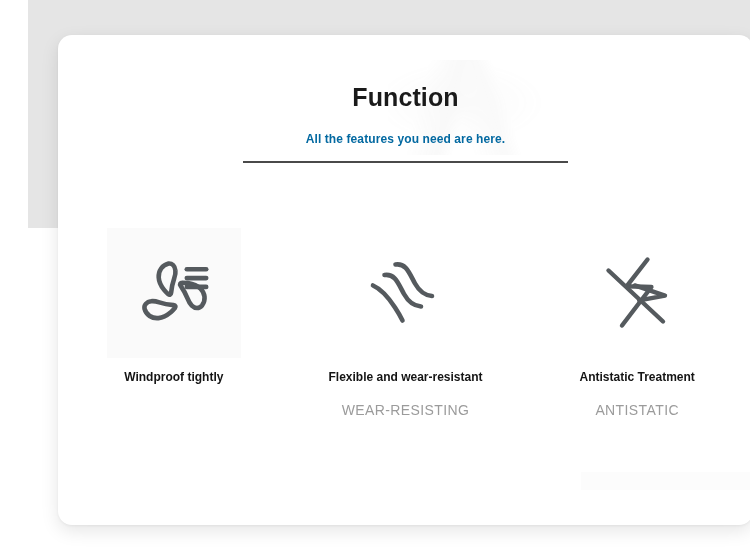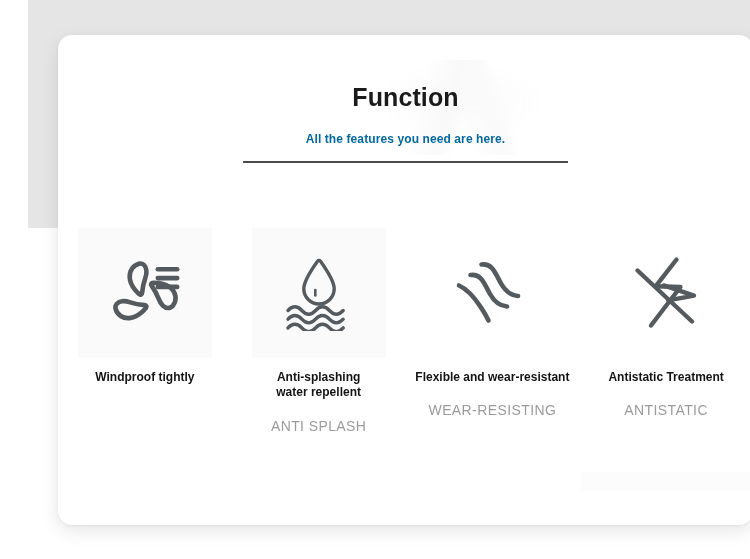--- a/index.html
+++ b/index.html
@@ -189,36 +189,20 @@
               <path d="M68.1 50.4c3.9-5.4 3.1-12.1-1.6-16.7-3.4-3.3-7.9-4.9-12.5-5.6-2-0.3-4-0.4-5.8-0.4-1.9 0-2.7 1.3-1.6 2.9 2.7 4 5.1 8.2 6.9 12.8 1.1 2.8 2.3 5.3 4.3 7.3 3.1 3 7.2 3.3 10.3-0.3z"></path>
               <path d="M52.8 14.3h19.4"></path>
               <path d="M52.8 23.1h19.4"></path>
               <path d="M52.8 31.9h19.4"></path>
             </svg>
           </span>
         </div>
         <p class="feature-label">Windproof tightly</p>
       </div>
 
-      <div class="feature tinted">
-        <div class="icon-tile">
-          <span>
-            <svg width="80" height="76" viewBox="0 0 80 76" fill="none" stroke="#555a5e" stroke-width="3.4" stroke-linecap="round" stroke-linejoin="round">
-              <path d="M40 5.5c-0.6 0-1.1 0.3-1.5 0.8C35 11.2 24.8 25.6 24.8 33.8c0 8.4 6.8 15.2 15.2 15.2s15.2-6.8 15.2-15.2c0-8.2-10.2-22.6-13.7-27.5-0.4-0.5-0.9-0.8-1.5-0.8z"></path>
-              <path d="M36.3 35.1v5.4" stroke-width="2.6"></path>
-              <path d="M9 55.5c4.6-4.9 9.2-4.9 13.8 0 4.6 4.9 9.2 4.9 13.8 0 4.6-4.9 9.2-4.9 13.8 0 4.6 4.9 9.2 4.9 13.8 0"></path>
-              <path d="M9 64.2c4.6-4.9 9.2-4.9 13.8 0 4.6 4.9 9.2 4.9 13.8 0 4.6-4.9 9.2-4.9 13.8 0 4.6 4.9 9.2 4.9 13.8 0"></path>
-              <path d="M9 72.9c4.6-4.9 9.2-4.9 13.8 0 4.6 4.9 9.2 4.9 13.8 0 4.6-4.9 9.2-4.9 13.8 0 4.6 4.9 9.2 4.9 13.8 0"></path>
-            </svg>
-          </span>
-        </div>
-        <p class="feature-label">Anti-splashing
-water repellent</p>
-        <p class="feature-caption">ANTI SPLASH</p>
-      </div>
 
       <div class="feature">
         <div class="icon-tile">
           <span>
             <svg width="80" height="76" viewBox="0 0 80 76" fill="none" stroke="#555a5e" stroke-width="4.6" stroke-linecap="round" stroke-linejoin="round">
               <path d="M29.5 9.5c10.5-1.5 13.5 8 19.5 19 5 9 10.5 12 17 12.5"></path>
               <path d="M18.5 20c10.5-1.5 13.5 8 19.5 19 5 9 10.5 12 17 12.5"></path>
               <path d="M7 30.5c8 3.5 15.5 12 22 22 3 4.5 5.5 9 7.5 13"></path>
             </svg>
           </span>

